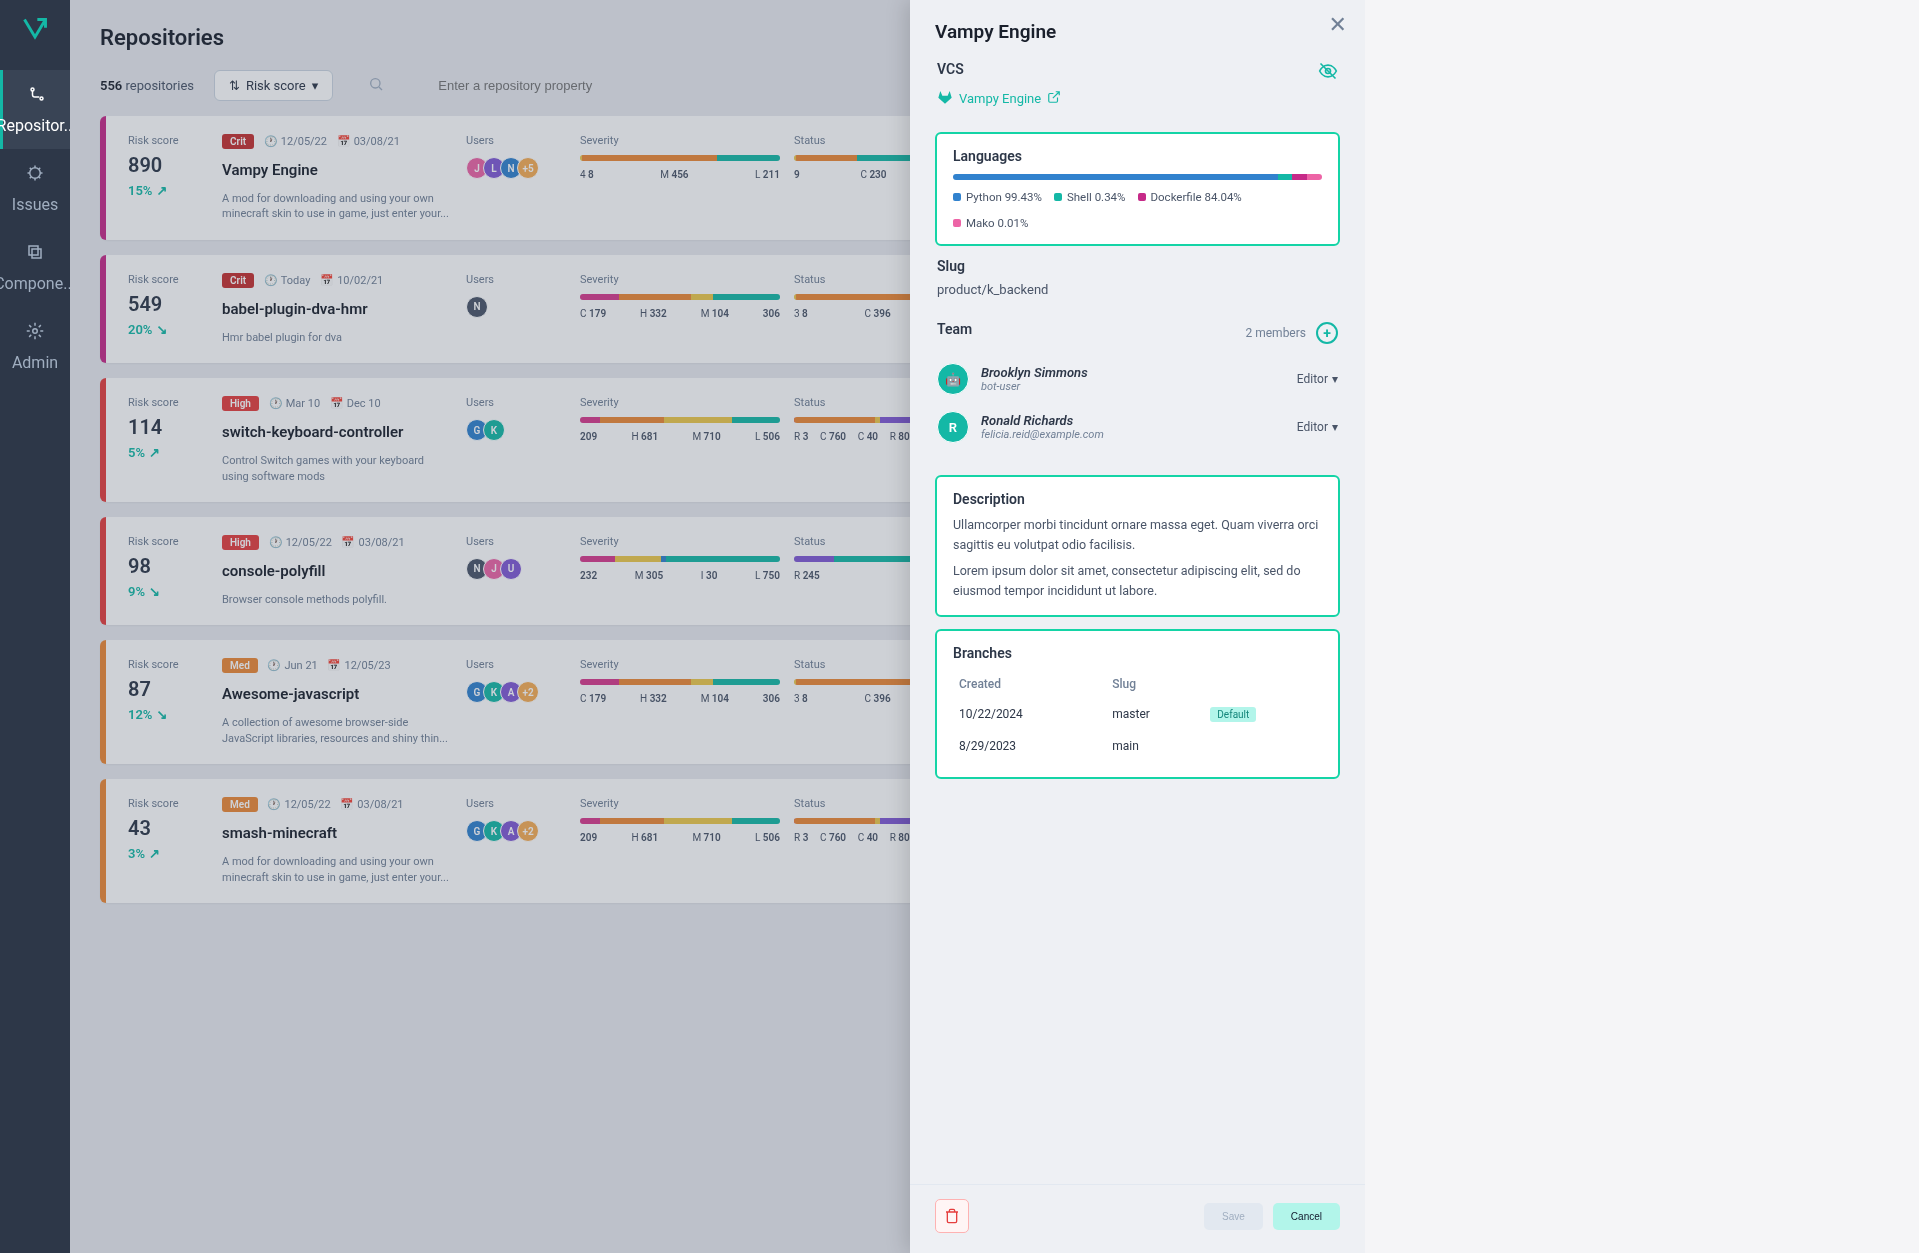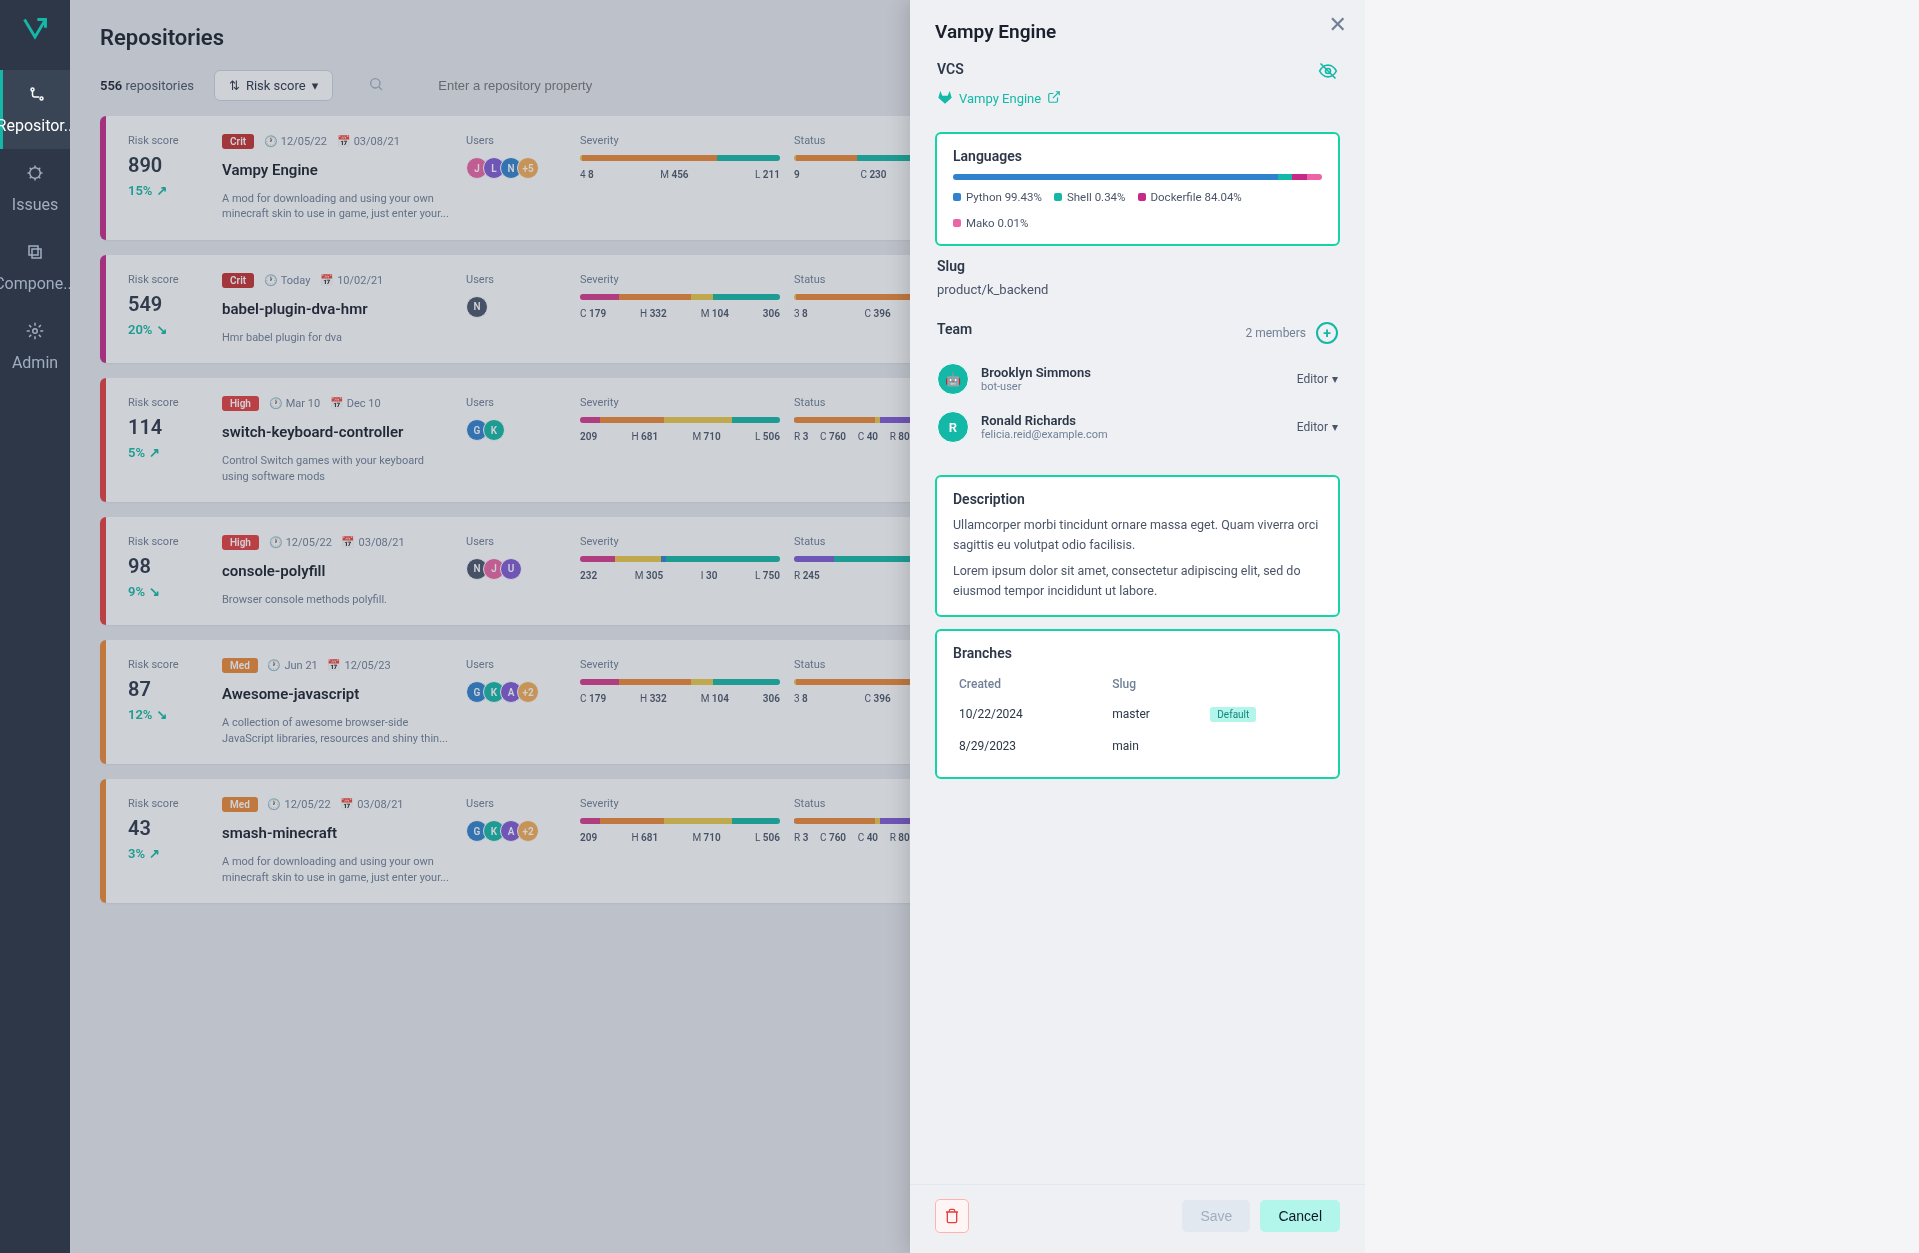--- a/index.html
+++ b/index.html
@@ -57,33 +57,33 @@
 .lang-bar { height: 6px; border-radius: 3px; display: flex; overflow: hidden; margin: 10px 0; }
 .lang-legend { display: flex; flex-wrap: wrap; gap: 12px; font-size: 11.5px; color: #4a5568; }
 .lang-legend .item { display: flex; align-items: center; gap: 5px; }
 .sw { width: 8px; height: 8px; border-radius: 2px; }
 .slug-val { font-size: 13px; color: #4a5568; margin-top: 4px; }
 .team-header { display: flex; justify-content: space-between; align-items: center; margin-bottom: 10px; }
 .team-count { font-size: 12px; color: #718096; display: flex; align-items: center; gap: 10px; }
 .add-btn { width: 22px; height: 22px; border-radius: 50%; border: 2px solid #14b8a6; color: #14b8a6; display: flex; align-items: center; justify-content: center; font-size: 14px; font-weight: bold; cursor: pointer; }
 .member { display: flex; align-items: center; gap: 12px; padding: 8px 0; }
 .member .avatar { width: 32px; height: 32px; font-size: 13px; margin-left: 0; }
-.member-info { flex: 1; }
+.member-info { flex: 1; font-style: italic; }
 .member-name { font-size: 13px; font-weight: 600; color: #2d3748; }
 .member-sub { font-size: 11px; color: #718096; }
 .role-sel { font-size: 12px; color: #4a5568; display: flex; align-items: center; gap: 4px; cursor: pointer; }
 .desc-text { font-size: 12.5px; color: #4a5568; line-height: 1.6; }
 .branches-table { width: 100%; font-size: 12px; }
 .branches-table th { text-align: left; color: #718096; font-weight: 500; padding: 6px 4px; }
 .branches-table td { padding: 8px 4px; color: #2d3748; }
 .tag-default { background: #b2f5ea; color: #14867a; font-size: 10px; padding: 2px 7px; border-radius: 3px; }
 .drawer-actions { display: flex; justify-content: space-between; align-items: center; padding: 14px 25px 0; border-top: 1px solid #e2e8f0; margin-top: auto; }
 .delete-btn { width: 34px; height: 34px; border: 1px solid #feb2b2; border-radius: 5px; display: flex; align-items: center; justify-content: center; color: #e53e3e; cursor: pointer; background: #fff5f5; }
 .action-right { display: flex; gap: 10px; }
-.btn { padding: 8px 18px; border-radius: 5px; font-size: 14px; cursor: pointer; border: none; }
+.btn { padding: 8px 18px; border-radius: 5px; font-size: 10px; cursor: pointer; border: none; }
 .btn-save { background: #e2e8f0; color: #a0aec0; }
 .btn-cancel { background: #b2f5ea; color: #0f172a; }
 .meta-item { display: flex; align-items: center; gap: 3px; }
 .sect { margin-bottom: 16px; }
 </style>
 </head>
 <body>
 
 <div class="sidebar">
   <div class="logo">

